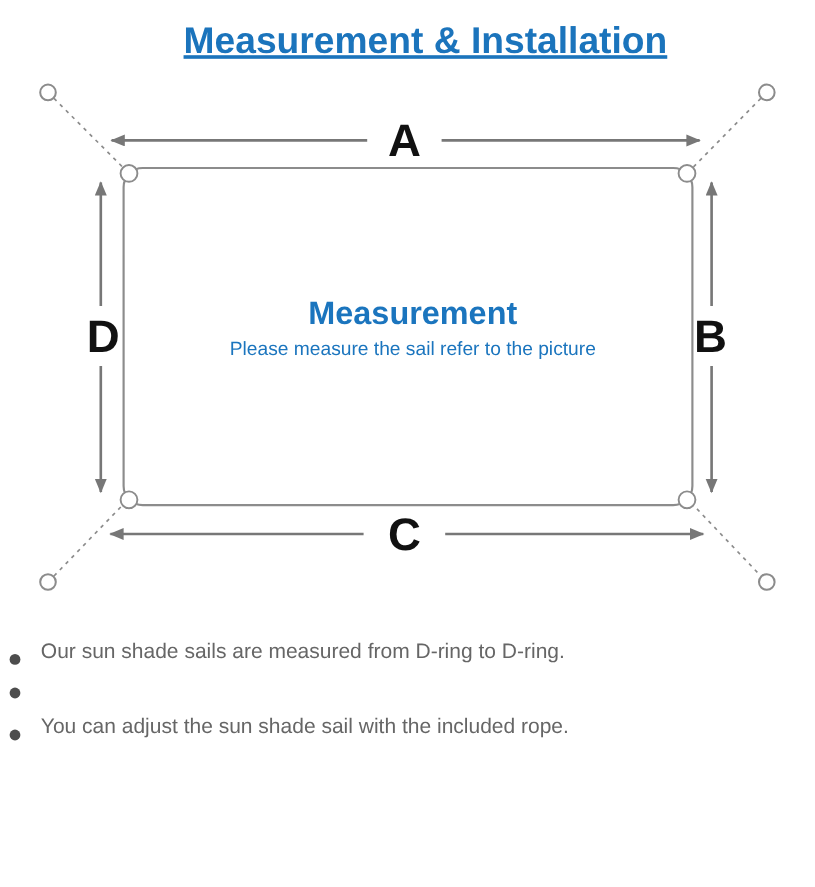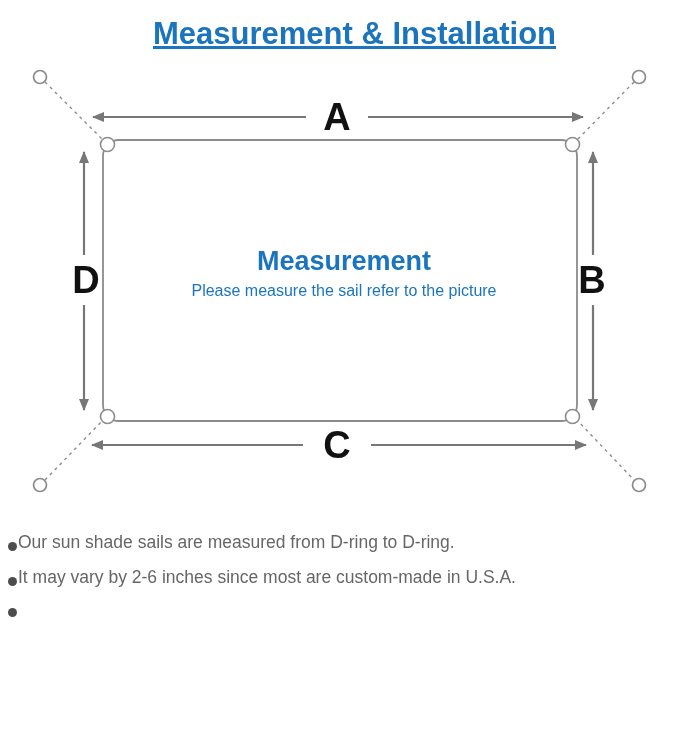--- a/index.html
+++ b/index.html
@@ -88,22 +88,22 @@
     width: 666px;
     margin: 0;
     padding: 0;
     list-style: none;
     display: flex;
     flex-direction: column;
     gap: 12px;
   }
   .note {
     display: flex;
-    align-items: center;
-    gap: 1px;
+    align-items: flex-end;
+    gap: 17px;
     color: var(--text-gray);
     font-size: 17.5px;
     line-height: 23px;
   }
   .bullet-dot {
     flex: 0 0 9px;
     width: 9px;
     height: 9px;
     margin-top: 7px;
     border-radius: 50%;
@@ -162,18 +162,18 @@
   <text class="center-sub" x="344" y="241">Please measure the sail refer to the picture</text>
 </svg>
 
 <ul class="notes">
   <li class="note">
     <span class="bullet-dot"></span>
     <span class="note-text">Our sun shade sails are measured from D-ring to D-ring.</span>
   </li>
   <li class="note">
     <span class="bullet-dot"></span>
-    <span class="note-text">It may vary by 2-6 inches since most are custom-made in U.S.A.</span>
   </li>
   <li class="note">
     <span class="bullet-dot"></span>
+    <span class="note-text">You can adjust the sun shade sail with the included rope.</span>
   </li>
 </ul>
 
 </body></html>

